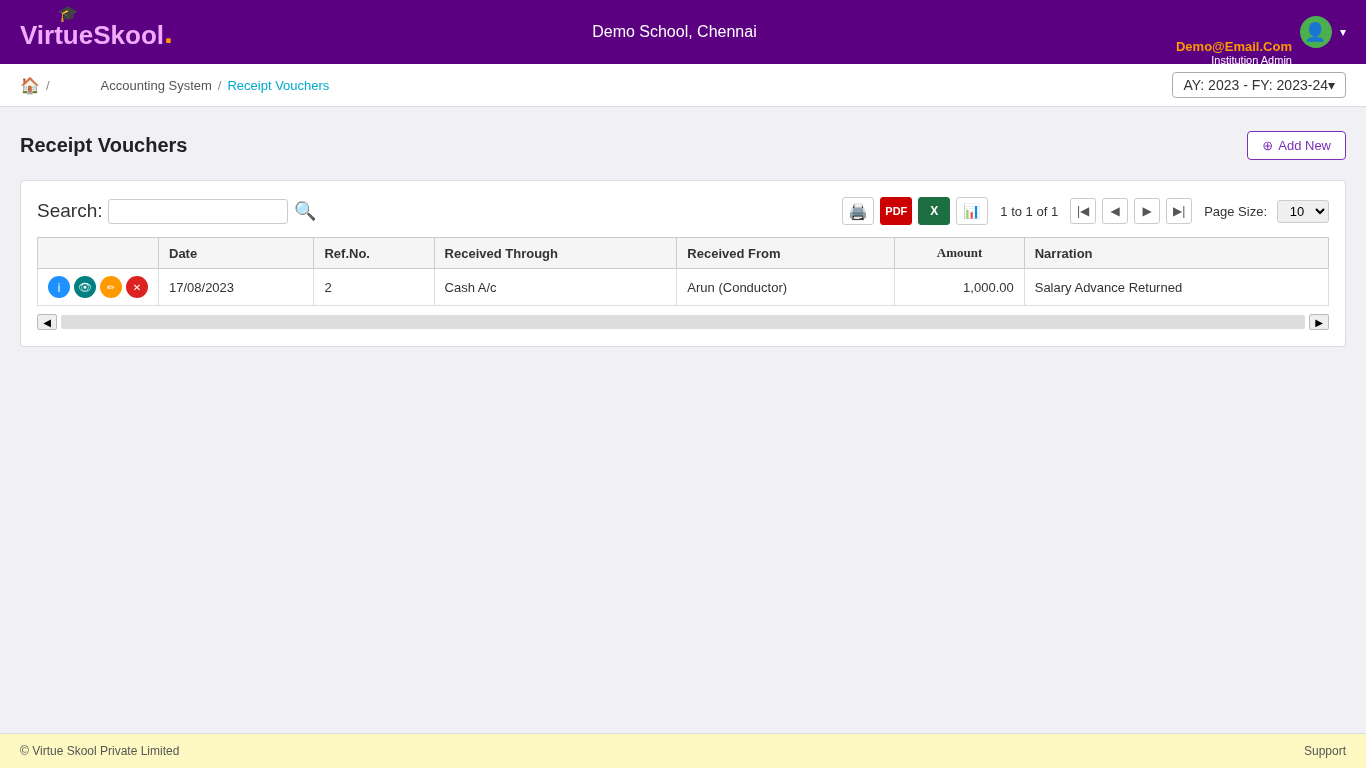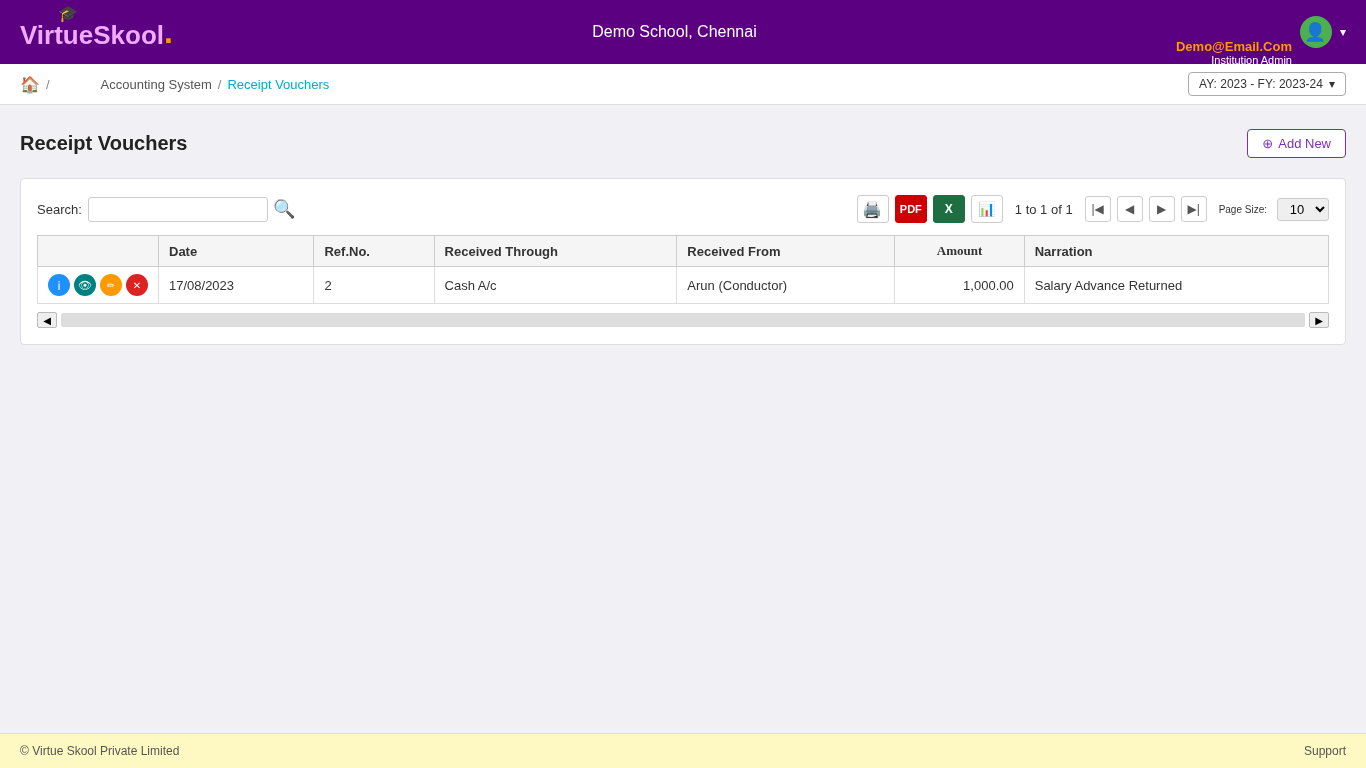--- a/index.html
+++ b/index.html
@@ -89,27 +89,26 @@
       font-size: 16px;
     }
     .breadcrumb-sep { color: #888; }
     .breadcrumb-link { color: #555; text-decoration: none; margin-left: 45px; }
     .breadcrumb-current { color: #00aacc; }
 
     .fy-selector {
       border: 1px solid #aaa;
       border-radius: 4px;
       padding: 4px 10px;
-      font-size: 12px;
+      font-size: 14px;
       color: #333;
       background: white;
       cursor: pointer;
       display: flex;
       align-items: center;
-      gap: 6px;
     }
 
     
     .main-content {
       padding: 24px 20px;
       flex: 1;
     }
 
     .page-header {
       display: flex;
@@ -148,21 +147,21 @@
       display: flex;
       align-items: center;
       justify-content: space-between;
       margin-bottom: 12px;
     }
     .search-area {
       display: flex;
       align-items: center;
       gap: 6px;
     }
-    .search-label { color: #333; font-size: 13px; }
+    .search-label { color: #333; font-size: 19px; }
     .search-input {
       border: 1px solid #ccc;
       border-radius: 3px;
       padding: 4px 6px;
       font-size: 13px;
       width: 180px;
     }
     .search-btn {
       background: none;
       border: none;
@@ -186,21 +185,21 @@
       display: flex;
       align-items: center;
       justify-content: center;
       border: 1px solid #ccc;
       border-radius: 3px;
       cursor: pointer;
       font-size: 12px;
       background: white;
       color: #555;
     }
-    .page-size-label { font-size: 10px; color: #333; margin-left: 6px; }
+    .page-size-label { font-size: 13px; color: #333; margin-left: 6px; }
     .page-size-select {
       border: 1px solid #ccc;
       border-radius: 3px;
       padding: 2px 4px;
       font-size: 13px;
       margin-left: 4px;
       text-align: center;
     }
 
     

